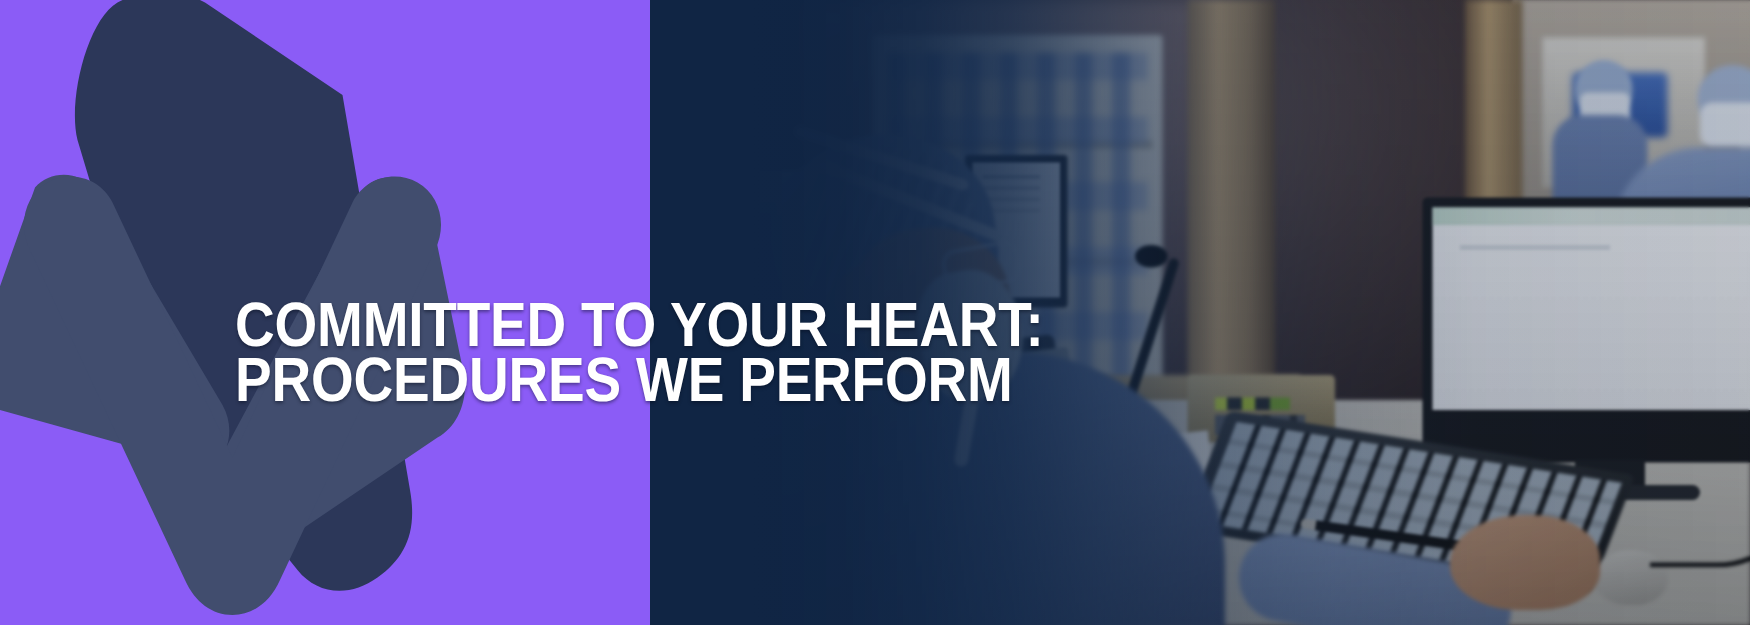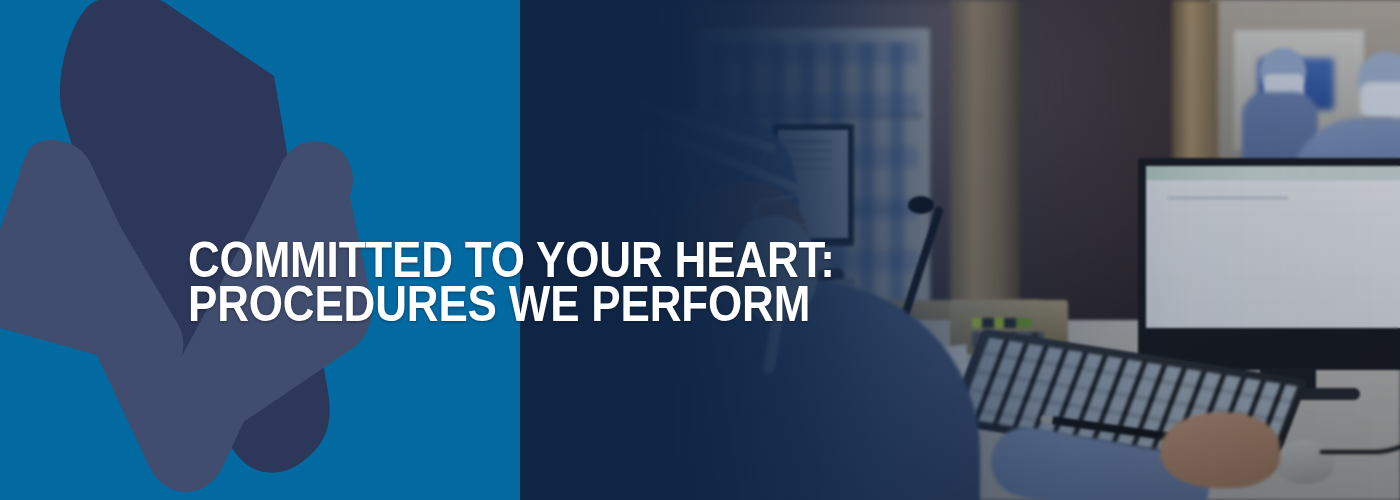--- a/index.html
+++ b/index.html
@@ -5,21 +5,21 @@
   html, body {
     margin: 0;
     padding: 0;
     background: #0e2038;
   }
   #hero {
     position: relative;
     width: 1400px;
     height: 500px;
     overflow: hidden;
-    background: #0369a1;
+    background: #8b5cf6;
     font-family: "Liberation Sans", sans-serif;
   }
 
   
   .photo {
     position: absolute;
     inset: 0 0 0 520px;
     overflow: hidden;
   }
   .photo-layer { position: absolute; }

